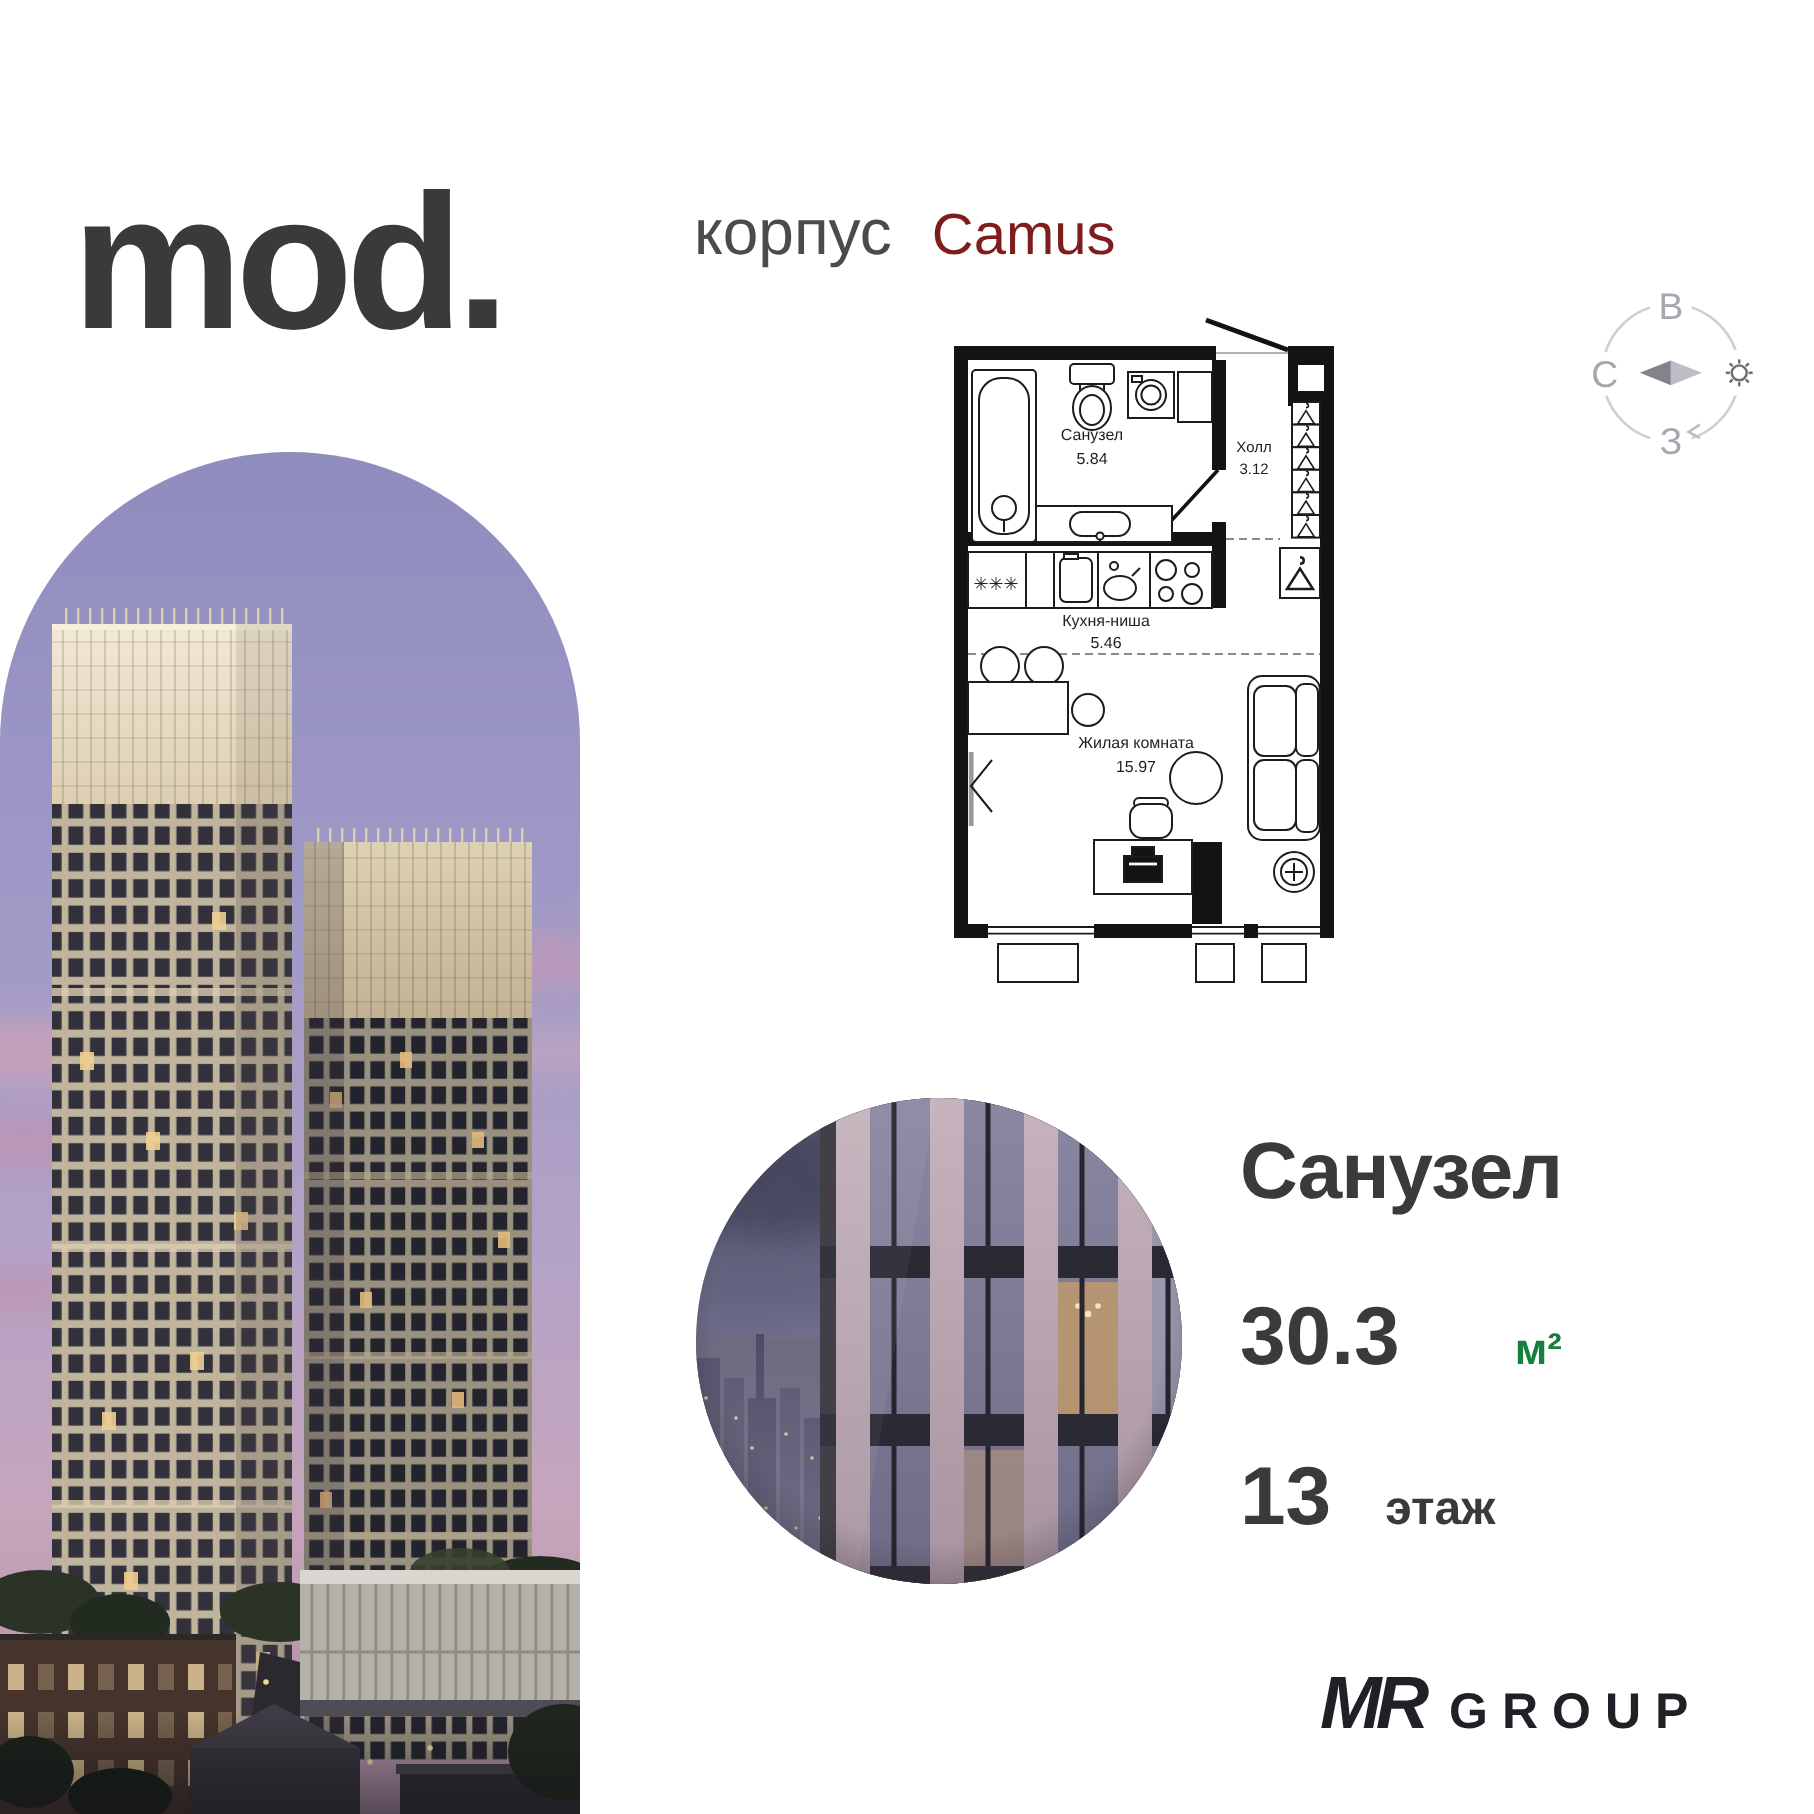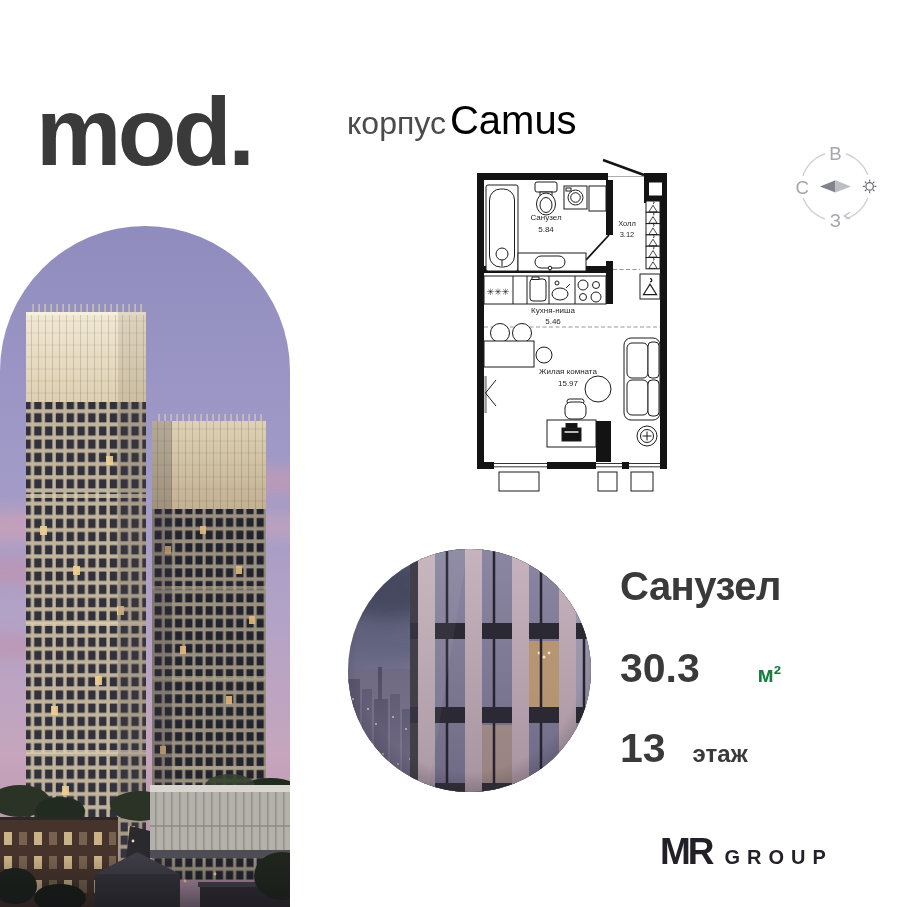--- a/index.html
+++ b/index.html
@@ -2,23 +2,23 @@
 <html><head>
 <meta charset="utf-8">
 <style>
   html,body{margin:0;padding:0;background:#fff;}
   .canvas{position:relative;width:907px;height:907px;background:#fff;overflow:hidden;
           font-family:"Liberation Sans",sans-serif;color:#3a3a3a;}
   
   .logo{position:absolute;left:36px;top:84px;font-size:96px;font-weight:700;
         letter-spacing:-3.5px;color:#3a3a3a;line-height:1;}
   
-  .korpus{position:absolute;left:347px;top:98px;display:inline-flex;align-items:baseline;gap:4px;}
+  .korpus{position:absolute;left:347px;top:98px;display:inline-flex;align-items:baseline;gap:20px;}
   .korpus .lbl{font-size:32px;font-weight:400;color:#4b4b4b;}
-  .korpus .name{font-size:40px;font-weight:500;color:#000000;}
+  .korpus .name{font-size:29px;font-weight:500;color:#7f1d1d;}
   
   .compass{position:absolute;left:793px;top:145px;width:88px;height:88px;}
   
   .plan{position:absolute;left:477px;top:153px;width:192px;height:340px;}
   .plan text{font-family:"Liberation Sans",sans-serif;fill:#1f1f1f;}
   
   .arch{position:absolute;left:0;top:226px;width:290px;height:681px;
         border-radius:145px 145px 0 0;overflow:hidden;}
   
   .circlephoto{position:absolute;left:348px;top:549px;width:243px;height:243px;
@@ -27,22 +27,22 @@
   .specs{position:absolute;left:620px;top:564px;}
   .spec-type{font-size:40px;font-weight:700;color:#3a3a3a;letter-spacing:-0.5px;}
   .spec-row{display:flex;align-items:baseline;}
   .spec-area{margin-top:36px;justify-content:space-between;}
   .spec-floor{margin-top:33px;}
   .spec-big{font-size:41px;font-weight:700;color:#3a3a3a;}
   .spec-unit{font-size:22px;font-weight:700;color:#15803d;margin-left:9px;}
   .spec-unit2{font-size:24px;font-weight:700;color:#3a3a3a;margin-left:27px;}
   
   .dev{position:absolute;left:660px;top:831px;display:flex;align-items:baseline;}
-  .dev .mr{font-size:37px;font-weight:700;letter-spacing:-3px;color:#221f26;}
-  .dev .group{font-size:20px;font-weight:700;letter-spacing:7px;color:#221f26;margin-left:13px;}
+  .dev .mr{font-size:37px;font-weight:700;letter-spacing:-3px;color:#221f26;font-style:italic;}
+  .dev .group{font-size:25px;font-weight:700;letter-spacing:7px;color:#221f26;margin-left:13px;}
 </style>
 </head>
 <body>
 
 <div class="canvas">
 
   <div class="logo">mod.</div>
 
   <div class="korpus">
     <span class="lbl">корпус</span>

